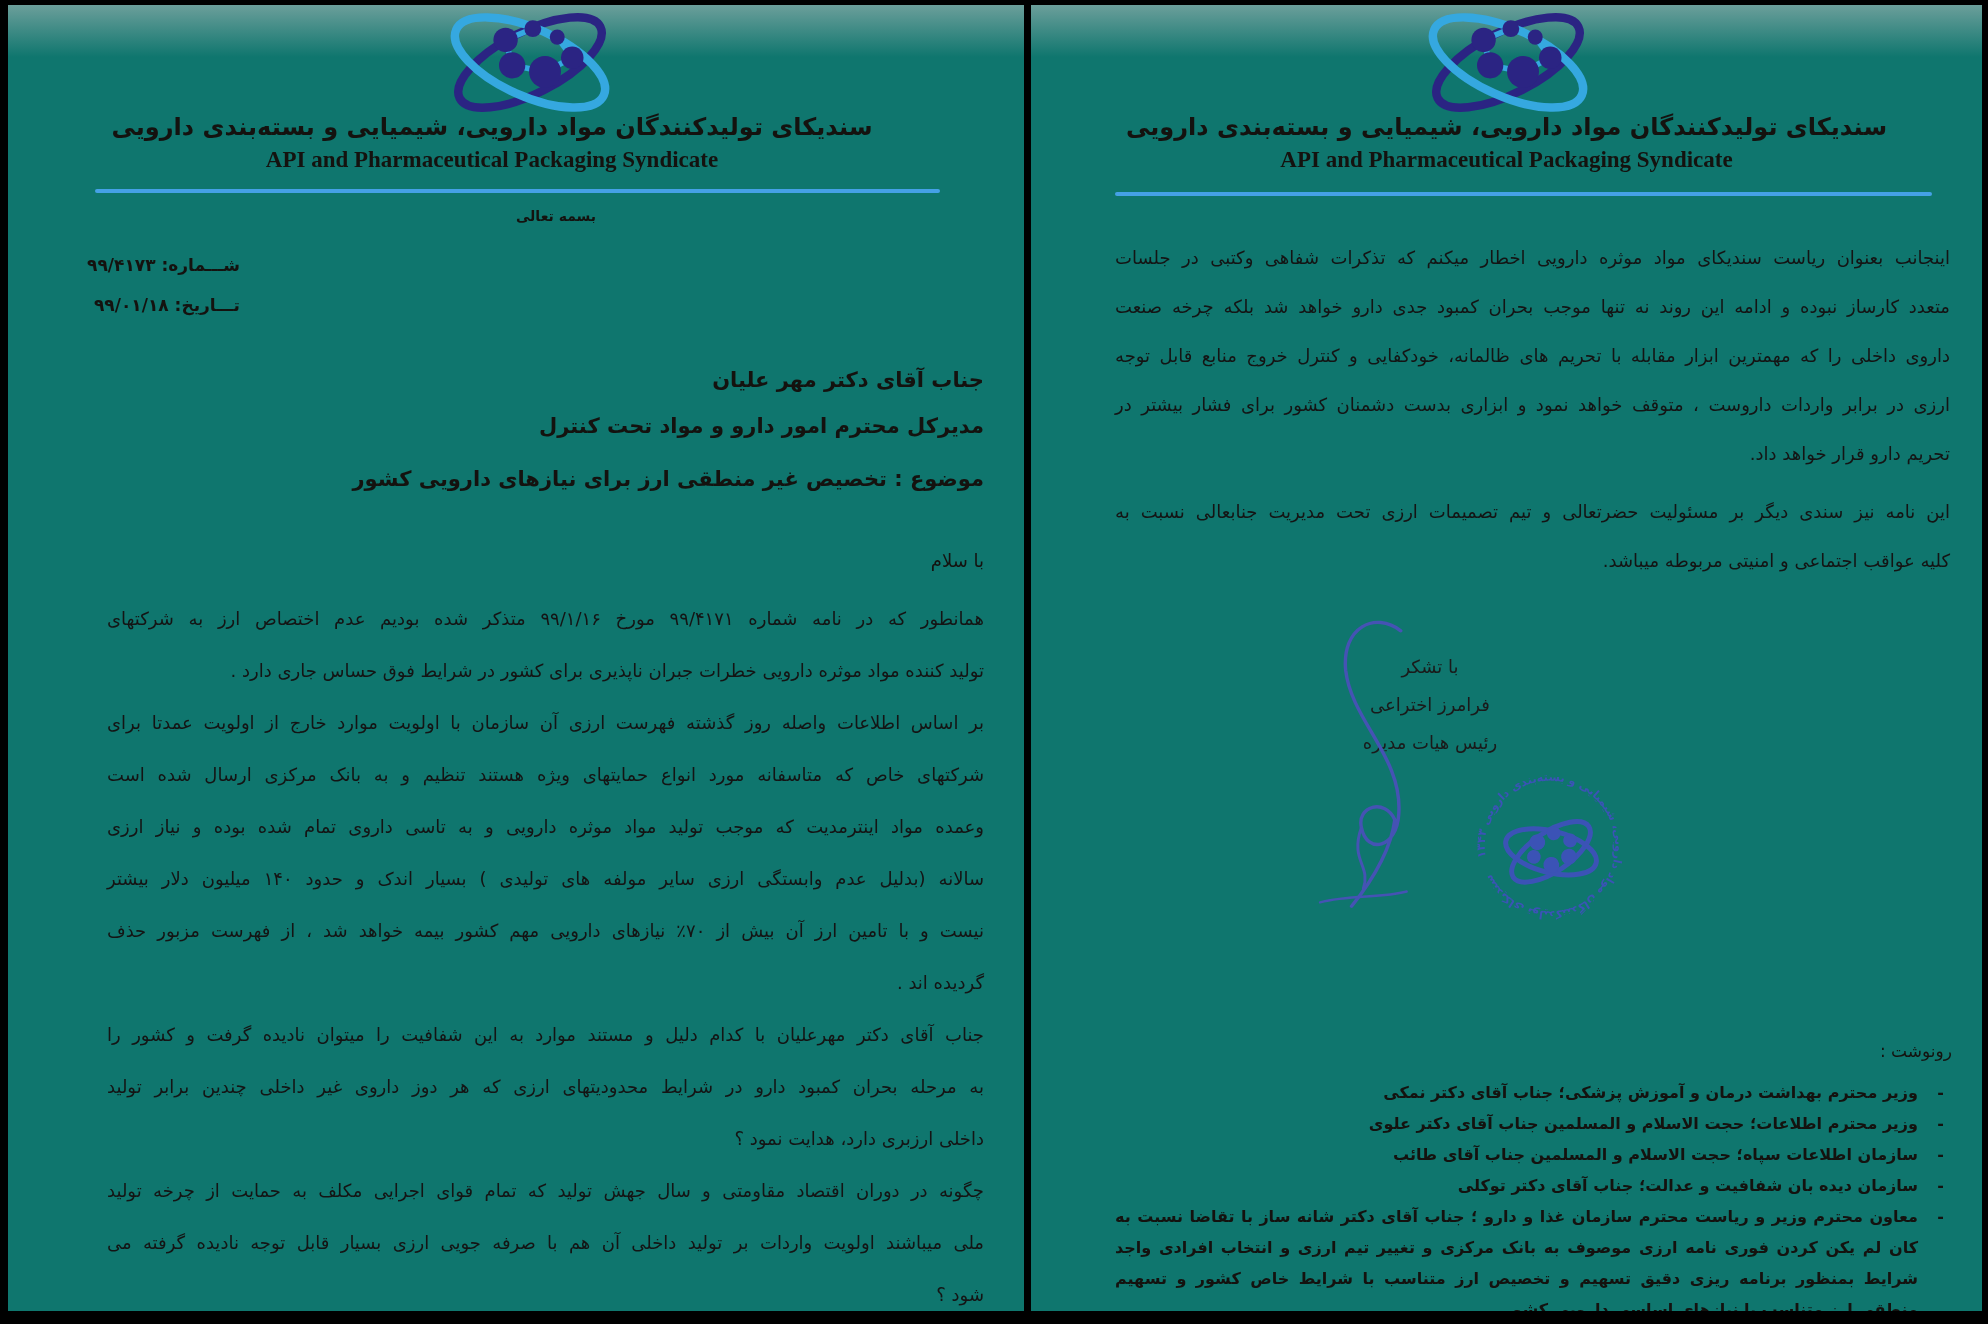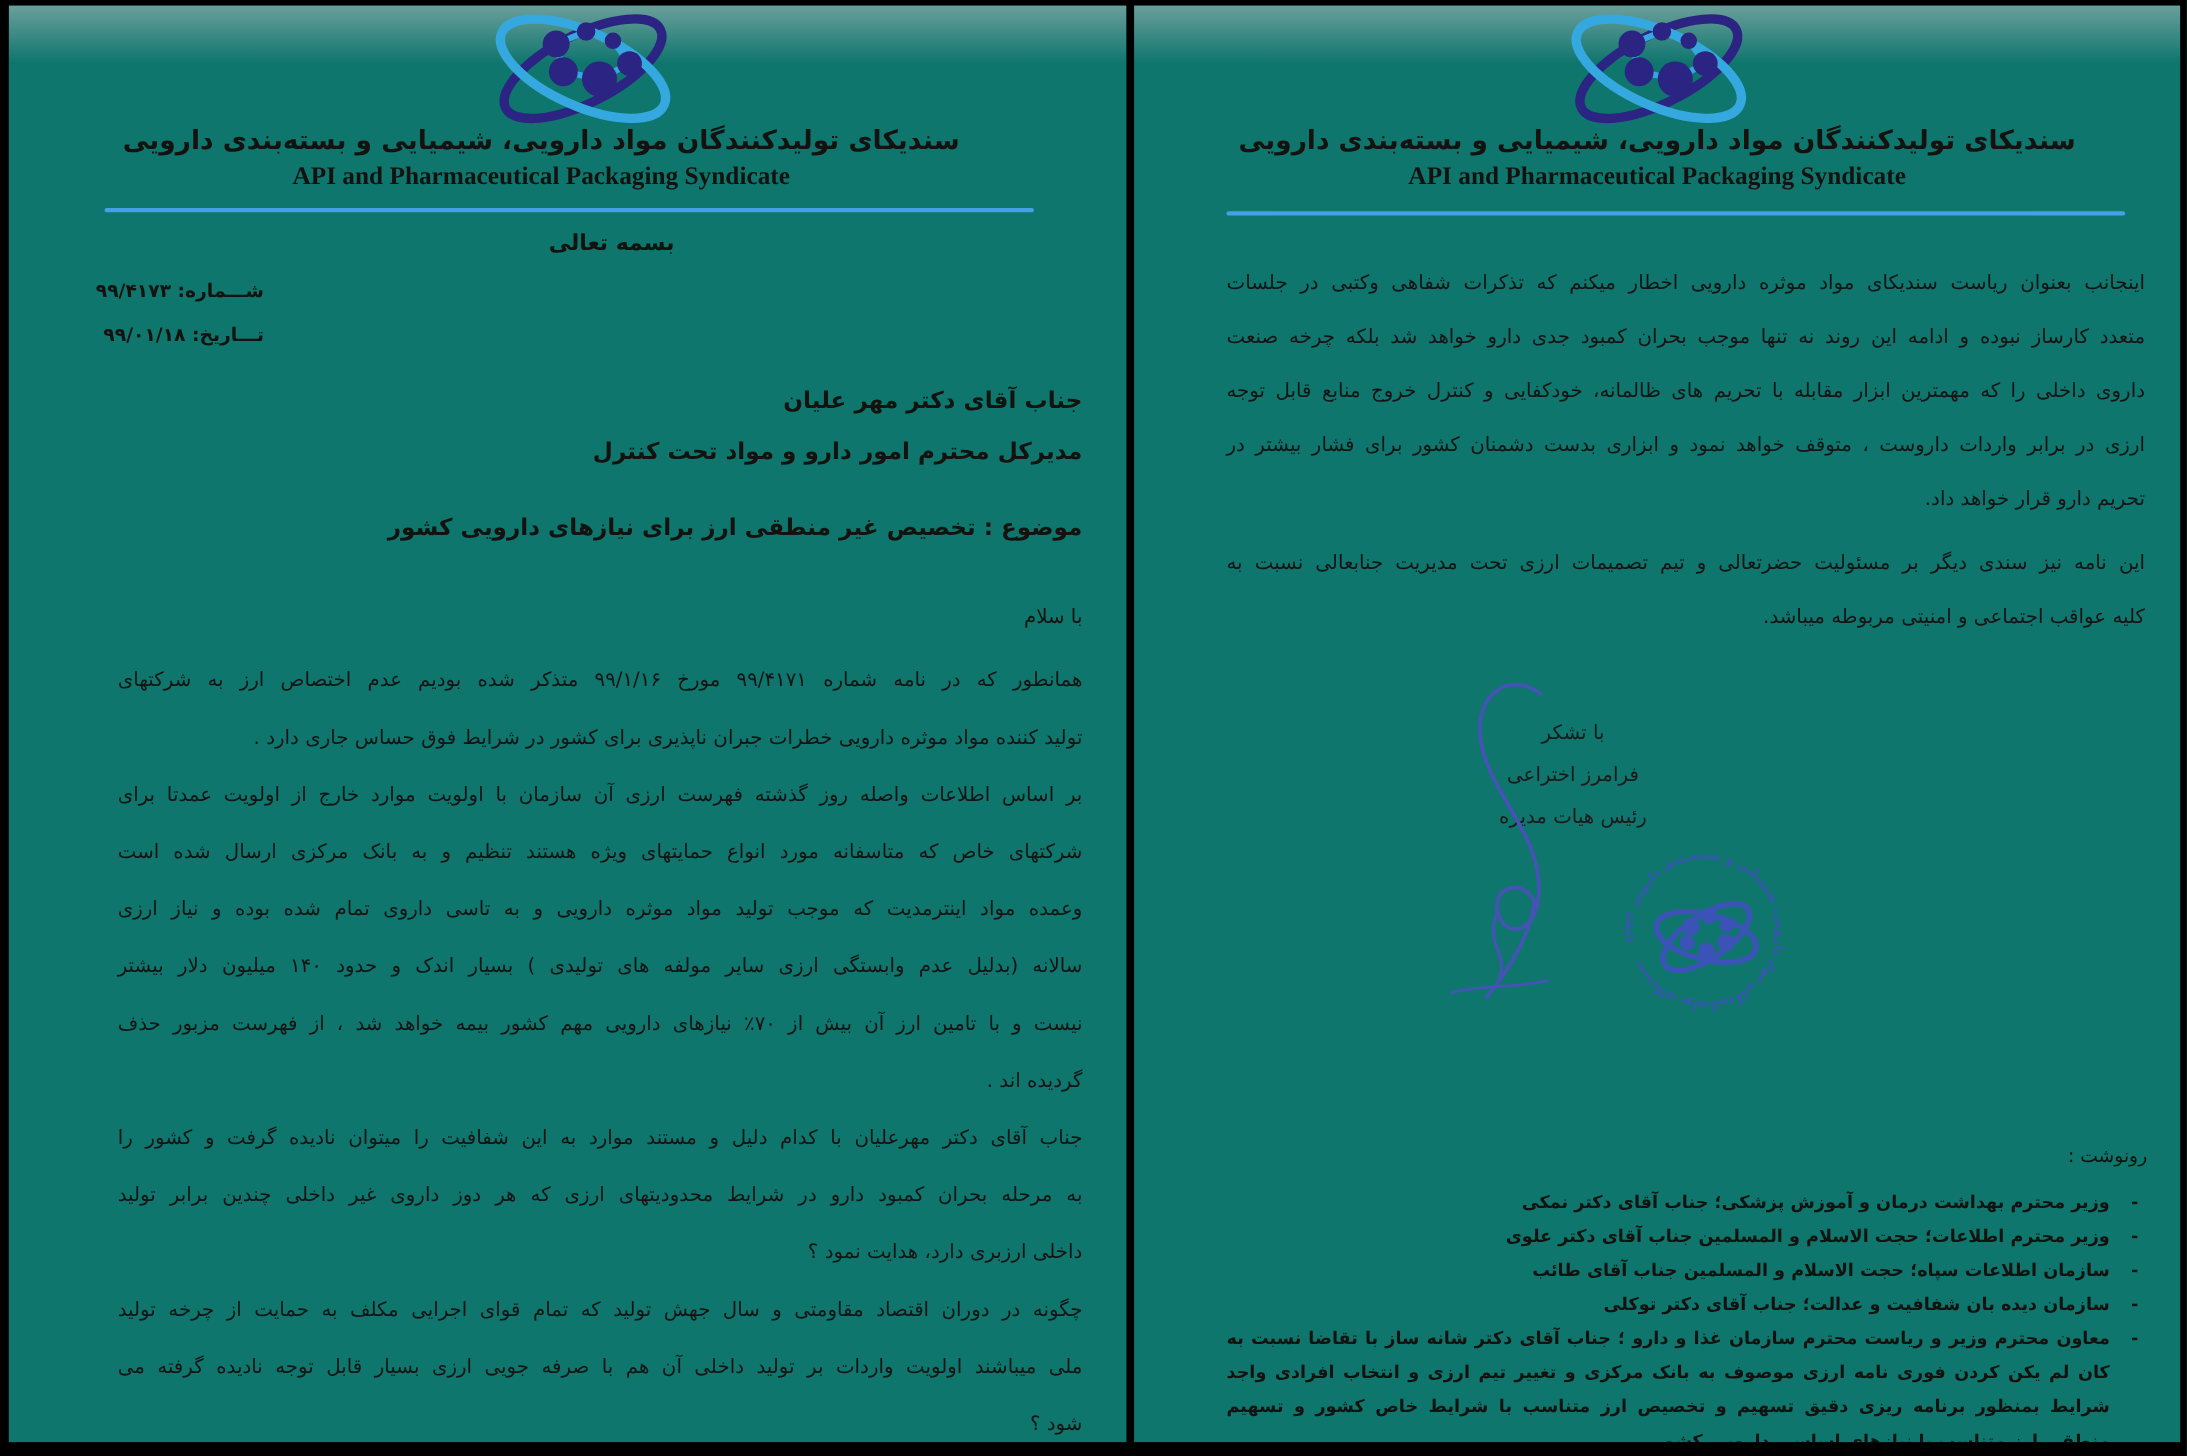--- a/index.html
+++ b/index.html
@@ -31,28 +31,28 @@
     font-family:"Liberation Serif",serif;font-weight:700;font-size:23px;color:#14120f;
   }
   #page-right .title-en{width:951px;}
 
   .rule{position:absolute;height:4px;background:#45a1e6;border-radius:2px;}
   #page-left .rule{top:184px;left:87px;width:845px;}
   #page-right .rule{top:187px;left:84px;width:817px;}
 
   .besmellah{
     position:absolute;top:203px;left:348px;width:400px;text-align:center;
-    direction:rtl;font-weight:700;font-size:20px;color:#14120f;
+    direction:rtl;font-weight:700;font-size:14px;color:#14120f;
   }
   .meta{
     position:absolute;top:240px;left:100px;width:132px;direction:rtl;text-align:right;
     font-size:17px;font-weight:600;color:#14120f;line-height:40px;white-space:nowrap;
   }
   .addressee{
-    position:absolute;top:336px;right:40px;direction:rtl;text-align:right;
+    position:absolute;top:352px;right:40px;direction:rtl;text-align:right;
     font-weight:700;font-size:21px;line-height:46px;color:#14120f;
   }
   .subject{
     position:absolute;top:462px;right:40px;direction:rtl;text-align:right;
     font-weight:700;font-size:21px;color:#14120f;
   }
   .salutation{
     position:absolute;top:545px;right:40px;direction:rtl;font-size:18px;color:#14120f;margin-left:12px;
   }
   .body-block{position:absolute;direction:rtl;color:#141414;}

